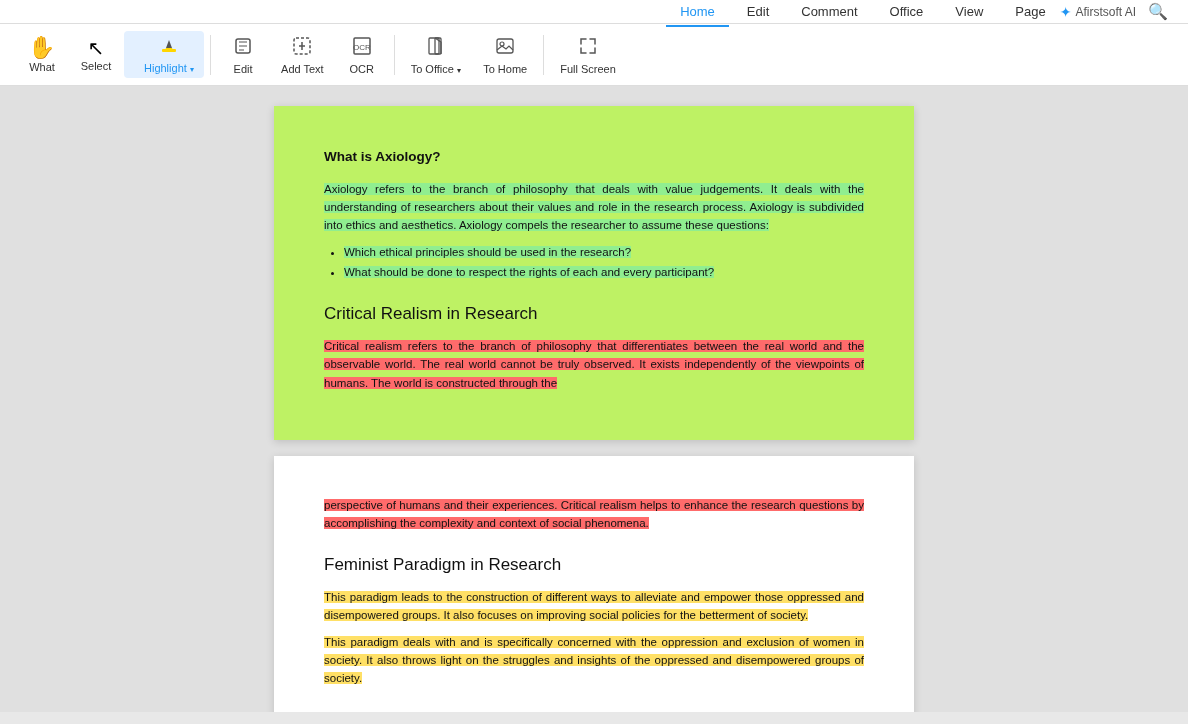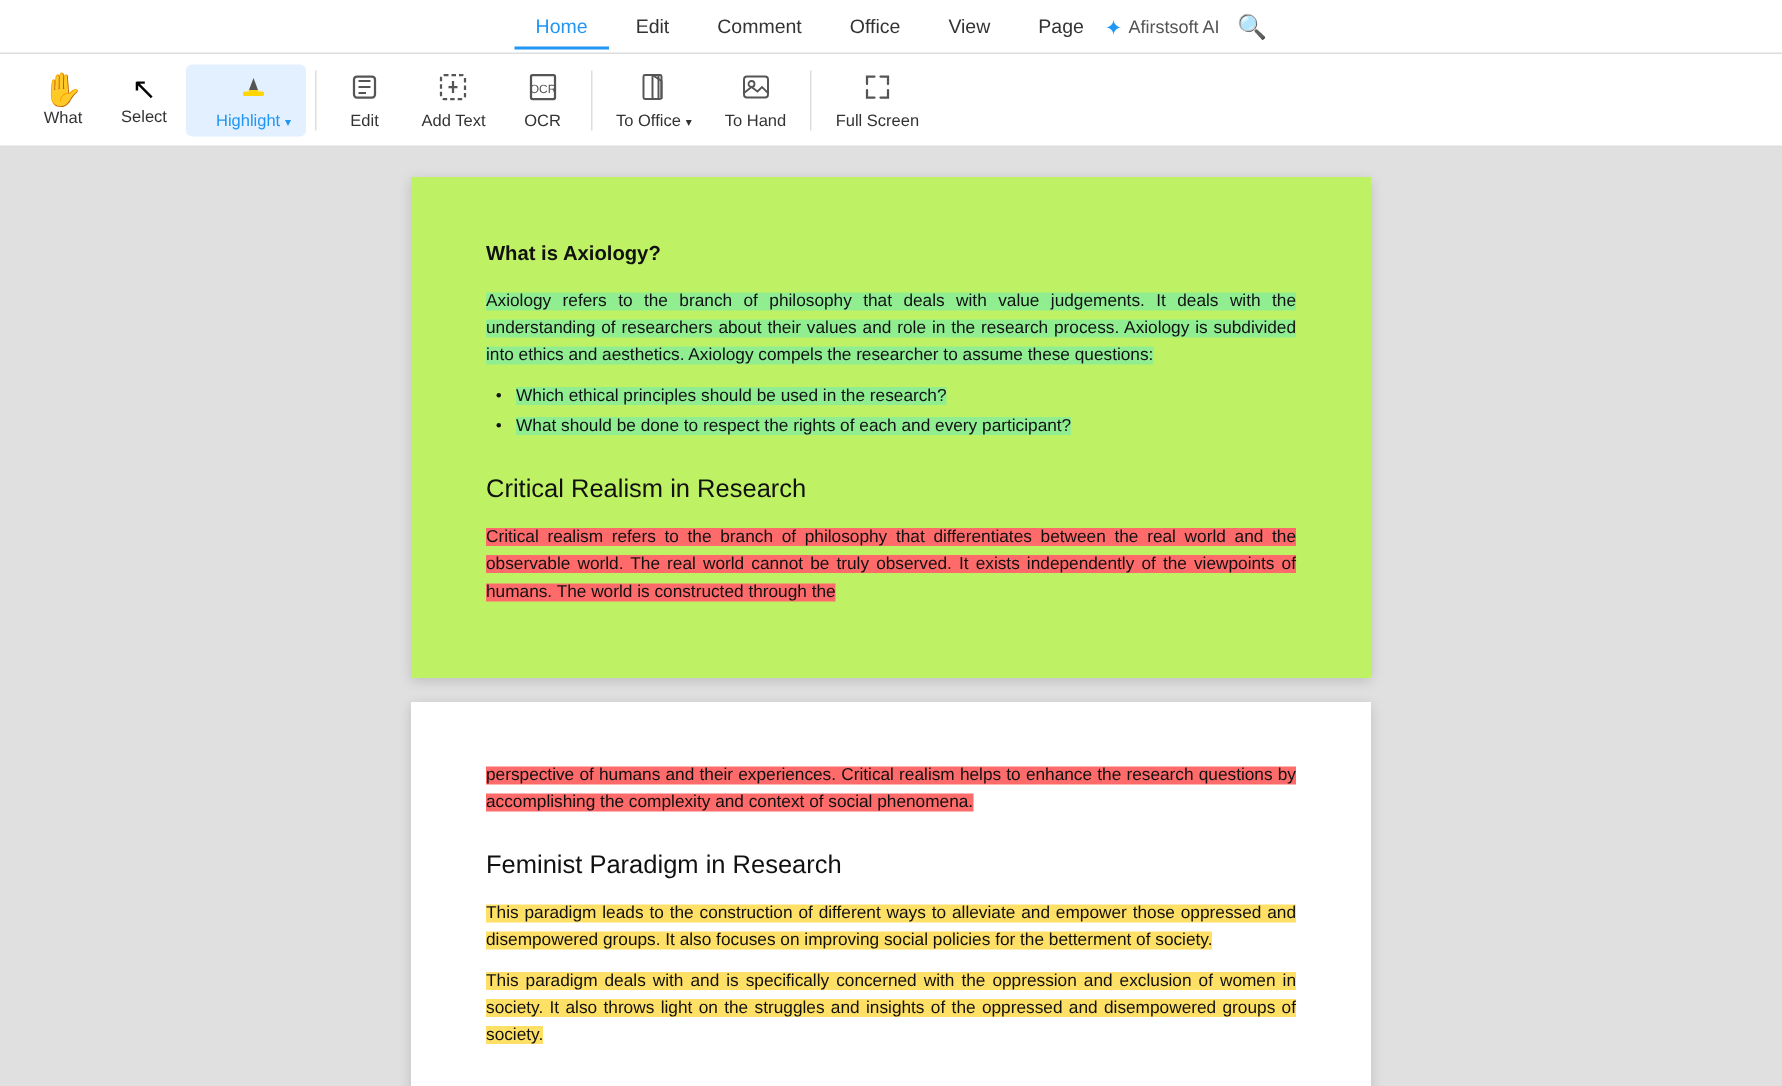--- a/index.html
+++ b/index.html
@@ -5,22 +5,22 @@
     * { margin: 0; padding: 0; box-sizing: border-box; }
     body { font-family: 'Segoe UI', Arial, sans-serif; background: #e8e8e8; overflow: hidden; width: 1188px; height: 724px; }
 
     
     .top-nav {
       background: #fff;
       border-bottom: 1px solid #ddd;
       display: flex;
       align-items: center;
       padding: 0 20px;
-      height: 36px;
-      justify-content: center;
+      height: 24px;
+      justify-content: flex-end;
     }
     .nav-tabs {
       display: flex;
       gap: 4px;
       align-items: center;
     }
     .nav-tab {
       padding: 6px 14px;
       font-size: 13px;
       cursor: pointer;
@@ -256,21 +256,21 @@
     </span>
   </div>
   <div class="toolbar-item">
     <span class="toolbar-icon">
       <svg width="22" height="22" viewBox="0 0 22 22" fill="none">
           <rect x="3" y="4" width="16" height="14" rx="2" stroke="#555" stroke-width="1.3" fill="none"></rect>
           <circle cx="8" cy="9" r="2" stroke="#555" stroke-width="1.2" fill="none"></circle>
           <path d="M3 15l5-4 4 3 3-3 4 4" stroke="#555" stroke-width="1.2" fill="none"></path>
         </svg>
     </span>
-    <span class="toolbar-label">To Hand</span>
+    <span class="toolbar-label">To Home</span>
   </div>
   <div class="toolbar-sep"></div>
   <div class="toolbar-item">
     <span class="toolbar-icon">
       <svg width="22" height="22" viewBox="0 0 22 22" fill="none">
           <path d="M4 9V4h5M13 4h5v5M18 13v5h-5M9 18H4v-5" stroke="#555" stroke-width="1.5" stroke-linecap="round"></path>
         </svg>
     </span>
     <span class="toolbar-label">Full Screen</span>
   </div>

